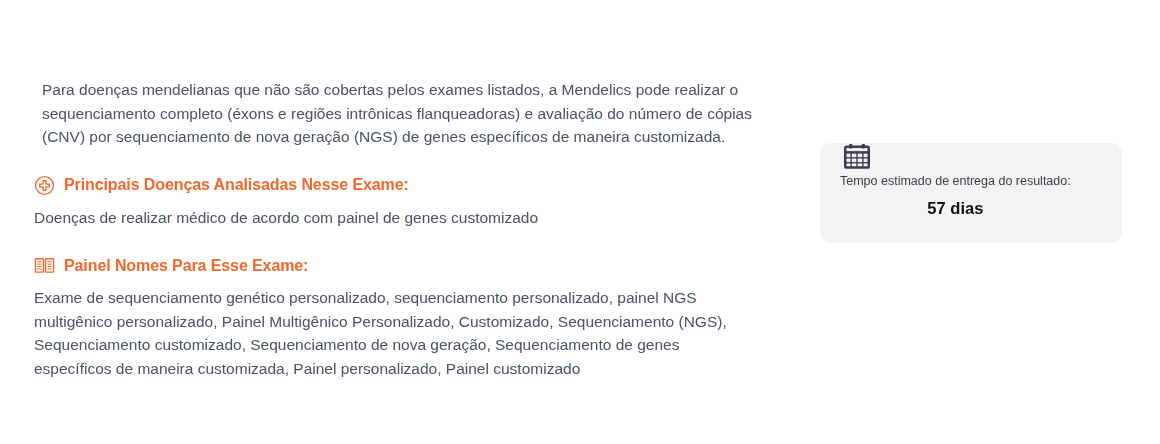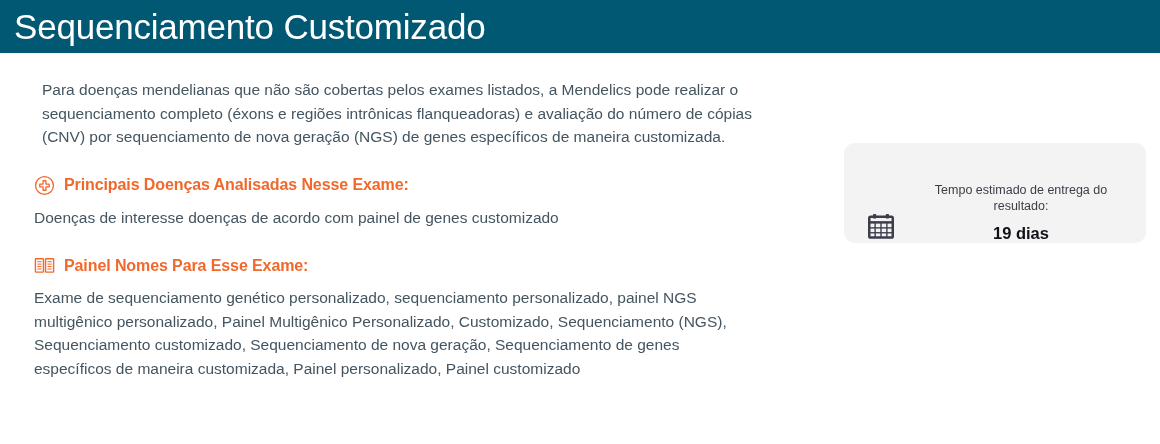--- a/index.html
+++ b/index.html
@@ -88,30 +88,31 @@
     justify-content: center;
     width: 21px;
     height: 21px;
     flex: 0 0 auto;
   }
   .icon-wrap svg { display: block; }
 
   
   .info-card {
     position: absolute;
-    left: 844px;
+    left: 820px;
     top: 143px;
     width: 302px;
     height: 100px;
     background: #f3f3f4;
     border-radius: 11px;
     display: flex;
-    align-items: flex-end;
+    align-items: flex-start;
     padding: 0 16px 0 20px;
     box-sizing: border-box;
+    flex-direction: column;
   }
   .info-card-icon {
     flex: 0 0 auto;
     width: 34px;
     height: 34px;
     display: flex;
     align-items: center;
     justify-content: center;
     margin-right: 14px;
     margin-top: -4px;
@@ -132,39 +133,36 @@
     font-size: 16.5px;
     font-weight: bold;
     color: #111118;
   }
 </style>
 </head>
 <body>
 
 <div class="page">
 
-  <div class="header-banner">
-    <div class="header-title">Sequenciamento Customizado</div>
-  </div>
 
   <div class="content">
 
     <p class="intro-paragraph">Para doenças mendelianas que não são cobertas pelos exames listados, a Mendelics pode realizar o sequenciamento completo (éxons e regiões intrônicas flanqueadoras) e avaliação do número de cópias (CNV) por sequenciamento de nova geração (NGS) de genes específicos de maneira customizada.</p>
 
     <div class="section">
       <div class="section-heading">
         <span class="icon-wrap">
           <svg width="21" height="21" viewBox="0 0 24 24" aria-hidden="true">
             <circle cx="12" cy="12" r="10.2" fill="none" stroke="#f2682a" stroke-width="1.5"></circle>
             <path d="M10.4 6.6 h3.2 v3.8 h3.8 v3.2 h-3.8 v3.8 h-3.2 v-3.8 h-3.8 v-3.2 h3.8 z" fill="none" stroke="#f2682a" stroke-width="1.5" stroke-linejoin="round"></path>
           </svg>
         </span>
         <span class="section-heading-label">Principais Doenças Analisadas Nesse Exame:</span>
       </div>
-      <p class="section-body">Doenças de interesse doenças de acordo com painel de genes customizado</p>
+      <p class="section-body">Doenças de realizar médico de acordo com painel de genes customizado</p>
     </div>
 
     <div class="section">
       <div class="section-heading">
         <span class="icon-wrap">
           <svg width="21" height="21" viewBox="0 0 24 24" aria-hidden="true">
             <rect x="1.6" y="4.2" width="9.2" height="15.4" rx="0.8" fill="none" stroke="#f2682a" stroke-width="1.6"></rect>
             <rect x="13.2" y="4.2" width="9.2" height="15.4" rx="0.8" fill="none" stroke="#f2682a" stroke-width="1.6"></rect>
             <line x1="3.8" y1="7.6" x2="8.6" y2="7.6" stroke="#f2682a" stroke-width="1.2"></line>
             <line x1="3.8" y1="10.4" x2="8.6" y2="10.4" stroke="#f2682a" stroke-width="1.2"></line>
@@ -192,17 +190,17 @@
         <line x1="2.6" y1="9.1" x2="21.4" y2="9.1" stroke="#3d3d4c" stroke-width="2"></line>
         <line x1="7.3" y1="9.6" x2="7.3" y2="21.2" stroke="#3d3d4c" stroke-width="1.1"></line>
         <line x1="12.0" y1="9.6" x2="12.0" y2="21.2" stroke="#3d3d4c" stroke-width="1.1"></line>
         <line x1="16.7" y1="9.6" x2="16.7" y2="21.2" stroke="#3d3d4c" stroke-width="1.1"></line>
         <line x1="3.0" y1="13.5" x2="21.0" y2="13.5" stroke="#3d3d4c" stroke-width="1.1"></line>
         <line x1="3.0" y1="17.4" x2="21.0" y2="17.4" stroke="#3d3d4c" stroke-width="1.1"></line>
       </svg>
     </span>
     <span class="info-card-text">
       <span class="info-card-label">Tempo estimado de entrega do resultado:</span>
-      <span class="info-card-value">19 dias</span>
+      <span class="info-card-value">57 dias</span>
     </span>
   </div>
 
 </div>
 
 </body></html>

